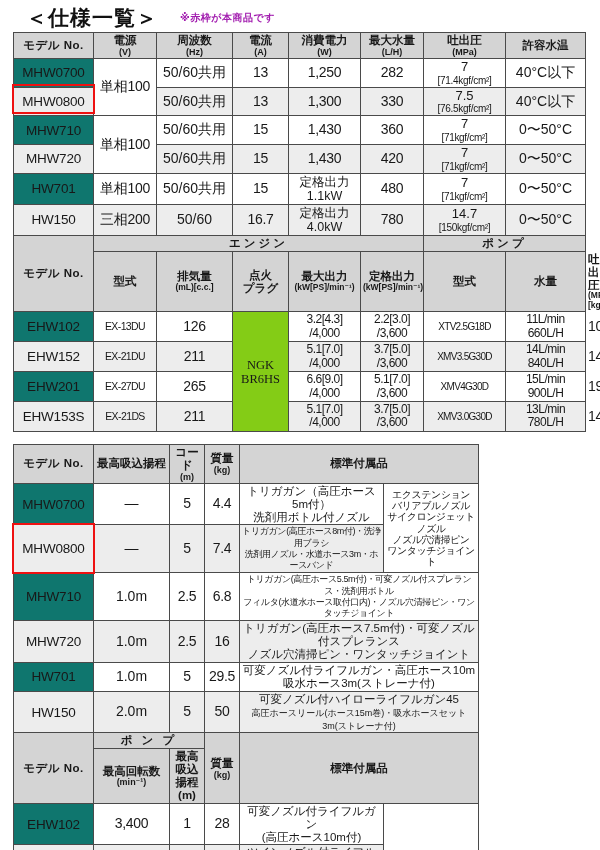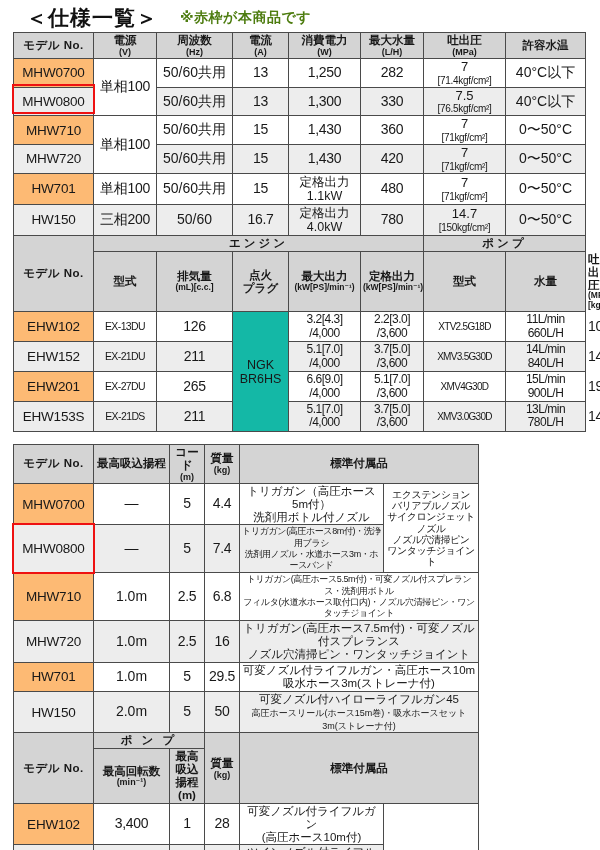--- a/index.html
+++ b/index.html
@@ -21,23 +21,23 @@
   .spec-title {
     margin-left: 26px;
     font-size: 21px;
     font-weight: 700;
     letter-spacing: 1px;
     color: #111;
     white-space: nowrap;
   }
   .red-note {
     margin-left: 22px;
-    font-size: 14px;
-    font-weight: 700;
-    color: #4d7c0f;
+    font-size: 10px;
+    font-weight: 700;
+    color: #a21caf;
     letter-spacing: 0.5px;
     white-space: nowrap;
   }
 
   
   table.spec {
     position: absolute;
     border-collapse: collapse;
     table-layout: fixed;
     font-size: 11px;
@@ -59,21 +59,21 @@
   th.grp {
     background: #ece8dc;
     font-weight: 700;
     font-size: 12px;
     letter-spacing: 3px;
   }
   td.model, th.model {
     font-size: 13.5px;
     font-weight: 700;
     letter-spacing: -0.2px;
-    background: #fdba74;
+    background: #0f766e;
   }
   th.model { background: #d4d4d4; font-size: 12px; letter-spacing: 0.5px; margin-left: 16px; }
   tr.alt td { background: #ededed; }
   tr.alt td.model { background: #ededed; }
   .u { font-size: 9px; display: block; font-weight: 700; }
   .sub { font-size: 8.5px; display: block; font-weight: 700; }
   .big { font-size: 14px; }
   .num { font-size: 14px; letter-spacing: -0.3px; }
   .small9 { font-size: 9px; }
   .cellpress { font-size: 13px; line-height: 1.0; }
@@ -87,21 +87,21 @@
     margin-left: 43px;
   }
   .acc.tiny { font-size: 9px; line-height: 1.25; letter-spacing: -0.4px; }
   .acc2 {
     text-align: left; padding-left: 3px;
     font-size: 10px; line-height: 1.25; letter-spacing: -0.5px;
   }
   .engspec { font-size: 12px; line-height: 1.08; letter-spacing: -0.5px; }
   .modelsm { font-size: 10px; letter-spacing: -0.7px; font-weight: 400; }
   .typesm { font-size: 10.5px; letter-spacing: -0.6px; }
-  .blank { background: #14b8a6; }
+  .blank { background: #84cc16; font-family: Liberation Serif, serif; }
 
   
   .redbox {
     position: absolute;
     border: 2.5px solid #ee1111;
     pointer-events: none;
     z-index: 5;
   }
 </style>
 </head>

